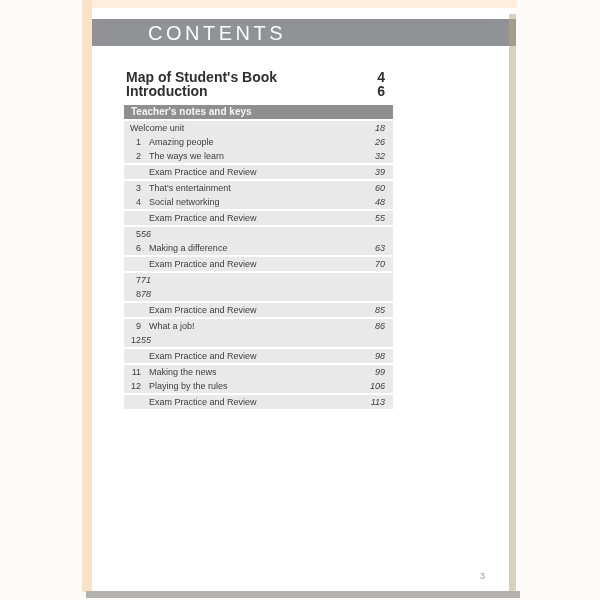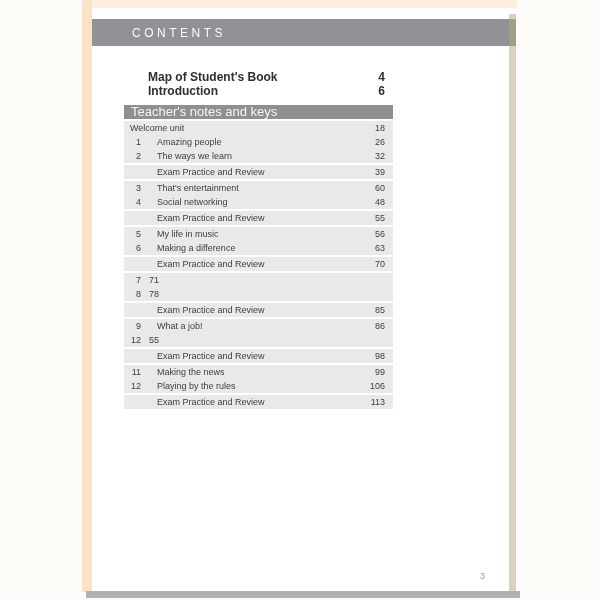--- a/index.html
+++ b/index.html
@@ -20,56 +20,55 @@
   .page {
     position: absolute; left: 92px; top: 8px;
     width: 425px; height: 584px;
     background: #ffffff;
   }
   .contents-bar {
     position: absolute; left: 0; top: 11px;
     width: 419px; height: 27px;
     background: var(--header-bar);
     color: #fbfbfb;
-    font-size: 12px;
+    font-size: 20px;
     letter-spacing: 3.5px;
     line-height: 28px;
-    padding-left: 40px;
+    padding-left: 56px;
     box-sizing: border-box;
     font-weight: 400;
   }
   .front-list { position: absolute; left: 32px; top: 62px; width: 269px; }
   .front-row, .back-row {
     display: flex; justify-content: space-between;
     font-weight: bold; color: #2f2f2f;
     padding-left: 2px; padding-right: 8px;
   }
-  .front-row { height: 14px; line-height: 14px; font-size: 12px; margin-left: 22px; }
+  .front-row { height: 14px; line-height: 14px; font-size: 14px; }
   .teacher-bar {
     position: absolute; left: 32px; top: 97px;
     width: 269px; height: 14px;
     background: var(--teacher-bar);
     color: #f6f6f6;
-    font-size: 13px; font-weight: normal;
+    font-size: 10px; font-weight: bold;
     line-height: 14px; padding-left: 7px;
     box-sizing: border-box;
   }
   .toc { position: absolute; left: 32px; top: 113px; width: 269px; }
   .toc-section { background: var(--row-bg); margin-bottom: 2px; }
   .toc-row {
     display: flex;
     height: 14px; line-height: 14px;
     font-size: 9px; color: #3d3d3d;
     padding: 0 8px 0 6px;
-    gap: 8px;
   }
   .toc-row .num { width: 11px; text-align: right; flex: none; }
   .toc-row .lbl { margin-left: 8px; flex: 1; text-align: left; }
   .toc-row.flush .lbl { margin-left: 0; }
-  .toc-row .pg  { flex: none; text-align: right; }
+  .toc-row .pg  { flex: none; text-align: right; font-style: italic; }
   .back-list { position: absolute; left: 32px; top: 408px; width: 269px; }
   .back-row { height: 13px; line-height: 13px; font-size: 9.5px; }
   .folio {
     position: absolute; left: 388px; top: 563px;
     font-size: 9px; color: #9b9b9b;
   }
 </style>
 </head>
 <body>
 
@@ -132,21 +131,20 @@
         <div class="toc-section">
           <div class="toc-row">
             <span class="num"></span>
             <span class="lbl">Exam Practice and Review</span>
             <span class="pg">55</span>
           </div>
         </div>
         <div class="toc-section">
           <div class="toc-row">
             <span class="num">5</span>
-            <span class="lbl">My life in music</span>
             <span class="pg">56</span>
           </div>
           <div class="toc-row">
             <span class="num">6</span>
             <span class="lbl">Making a difference</span>
             <span class="pg">63</span>
           </div>
         </div>
         <div class="toc-section">
           <div class="toc-row">

